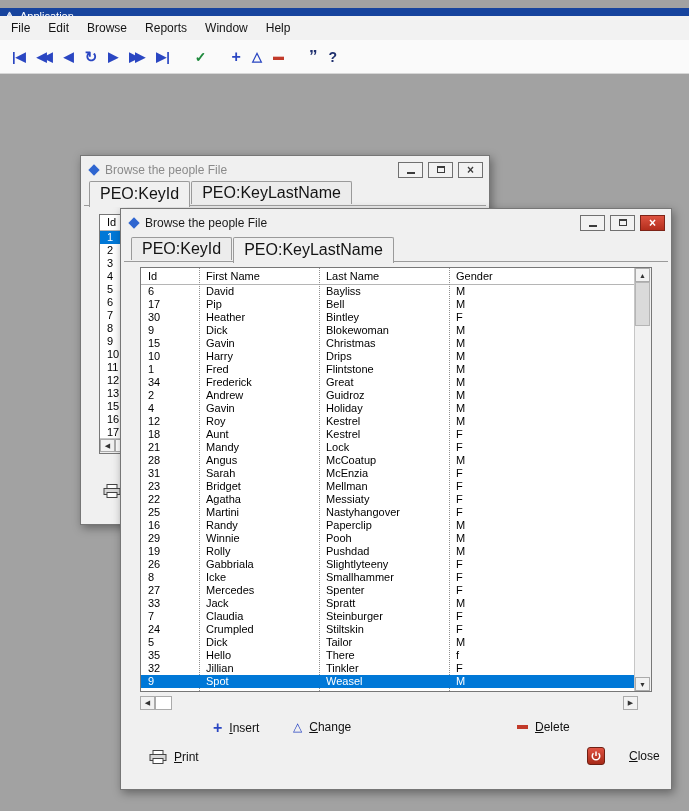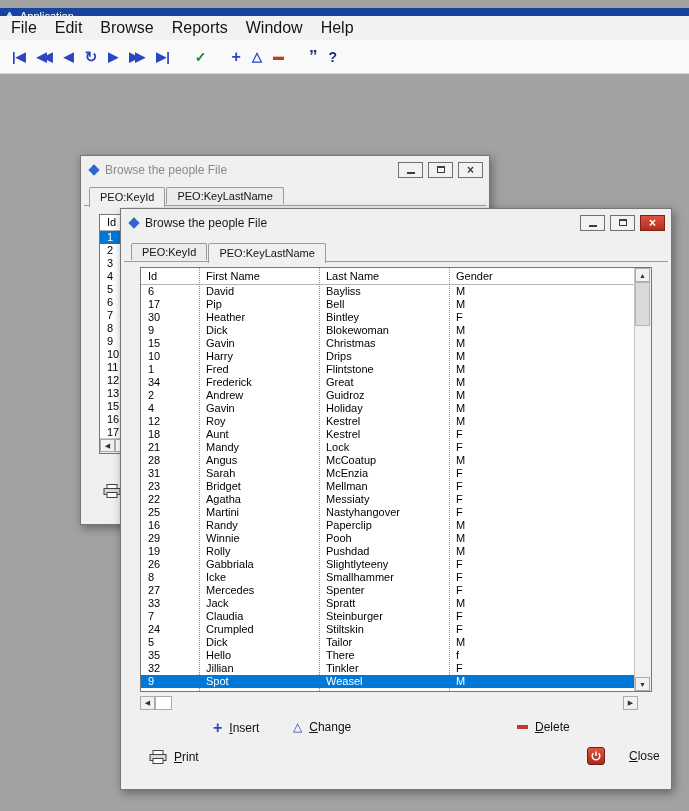--- a/index.html
+++ b/index.html
@@ -6,21 +6,21 @@
   body{width:689px;height:811px;position:relative;overflow:hidden;
        font-family:"Liberation Sans",sans-serif;background:#A2A2A2;user-select:none;}
 
   
   .titlebar{position:absolute;left:0;top:0;width:689px;height:16px;background:#17449E;
     display:flex;align-items:center;gap:5px;padding-left:4px;box-sizing:border-box;margin-top:8px;}
   .app-icon{width:11px;height:11px;flex:0 0 auto;}
   .apptitle{color:#fff;font-size:11px;line-height:1;}
   .menubar{position:absolute;left:0;top:16px;width:689px;height:24px;background:#F2F2F2;
     display:flex;align-items:center;padding-left:2px;box-sizing:border-box;}
-  .menu-item{font-size:16px;color:#141414;padding:3px 9px;}
+  .menu-item{font-size:12px;color:#141414;padding:3px 9px;}
   .toolbar{position:absolute;left:0;top:40px;width:689px;height:34px;background:#FAFAFA;
     border-bottom:1px solid #d6d6d6;display:flex;align-items:center;padding-left:12px;
     box-sizing:border-box;gap:11px;}
   .tool{font-size:13px;font-weight:bold;color:#2A46C2;line-height:1;}
   .tool-page-up,.tool-page-down{letter-spacing:-4px;padding-right:4px;}
   .tool-refresh{font-size:15px;}
   .tool-select{color:#1F8A3D;margin-left:14px;font-size:14px;}
   .tool-insert{margin-left:14px;font-size:16px;font-weight:900;}
   .tool-delete{color:#C23A2A;font-size:11px;}
   .tool-ditto{color:#1E2F6E;margin-left:14px;font-size:17px;}
@@ -42,21 +42,21 @@
   .g-min{width:8px;height:2px;background:#3c3c3c;margin-top:7px;}
   .g-max{width:8px;height:7px;border:1px solid #3c3c3c;border-top-width:2px;box-sizing:border-box;}
   .g-x{color:#3c3c3c;font-size:12px;font-weight:bold;line-height:1;}
   .wbtn.close-red{background:linear-gradient(#DE5240,#B32E1D);border-color:#7d2418;}
   .wbtn.close-red .g-x{color:#fff;}
 
   
   .tabs{position:absolute;display:flex;align-items:flex-end;z-index:3;height:21px;}
   .back-tabs{left:8px;top:28px;}
   .front-tabs{left:10px;top:31px;}
-  .tab{font-size:11px;color:#141414;background:#ECECEC;border:1px solid #9a9a9a;border-bottom:none;
+  .tab{font-size:16px;color:#141414;background:#ECECEC;border:1px solid #9a9a9a;border-bottom:none;
     border-radius:2px 2px 0 0;padding:2px 10px;margin-right:1px;margin-bottom:1px;white-space:nowrap;}
   .tab.selected{background:#F0F0F0;padding-top:3px;padding-bottom:4px;margin-bottom:-2px;}
   .tabline{position:absolute;height:1px;background:#9a9a9a;z-index:1;}
   .tabline-back{left:3px;right:3px;top:49px;}
   .tabline-front{left:3px;right:3px;top:52px;}
 
   
   .back-list{position:absolute;left:18px;top:58px;width:374px;height:240px;background:#fff;
     border:1px solid #777;box-sizing:border-box;font-size:11px;}
   .bl-hdr{height:15px;line-height:15px;padding-left:7px;border-bottom:1px solid #b5b5b5;}

